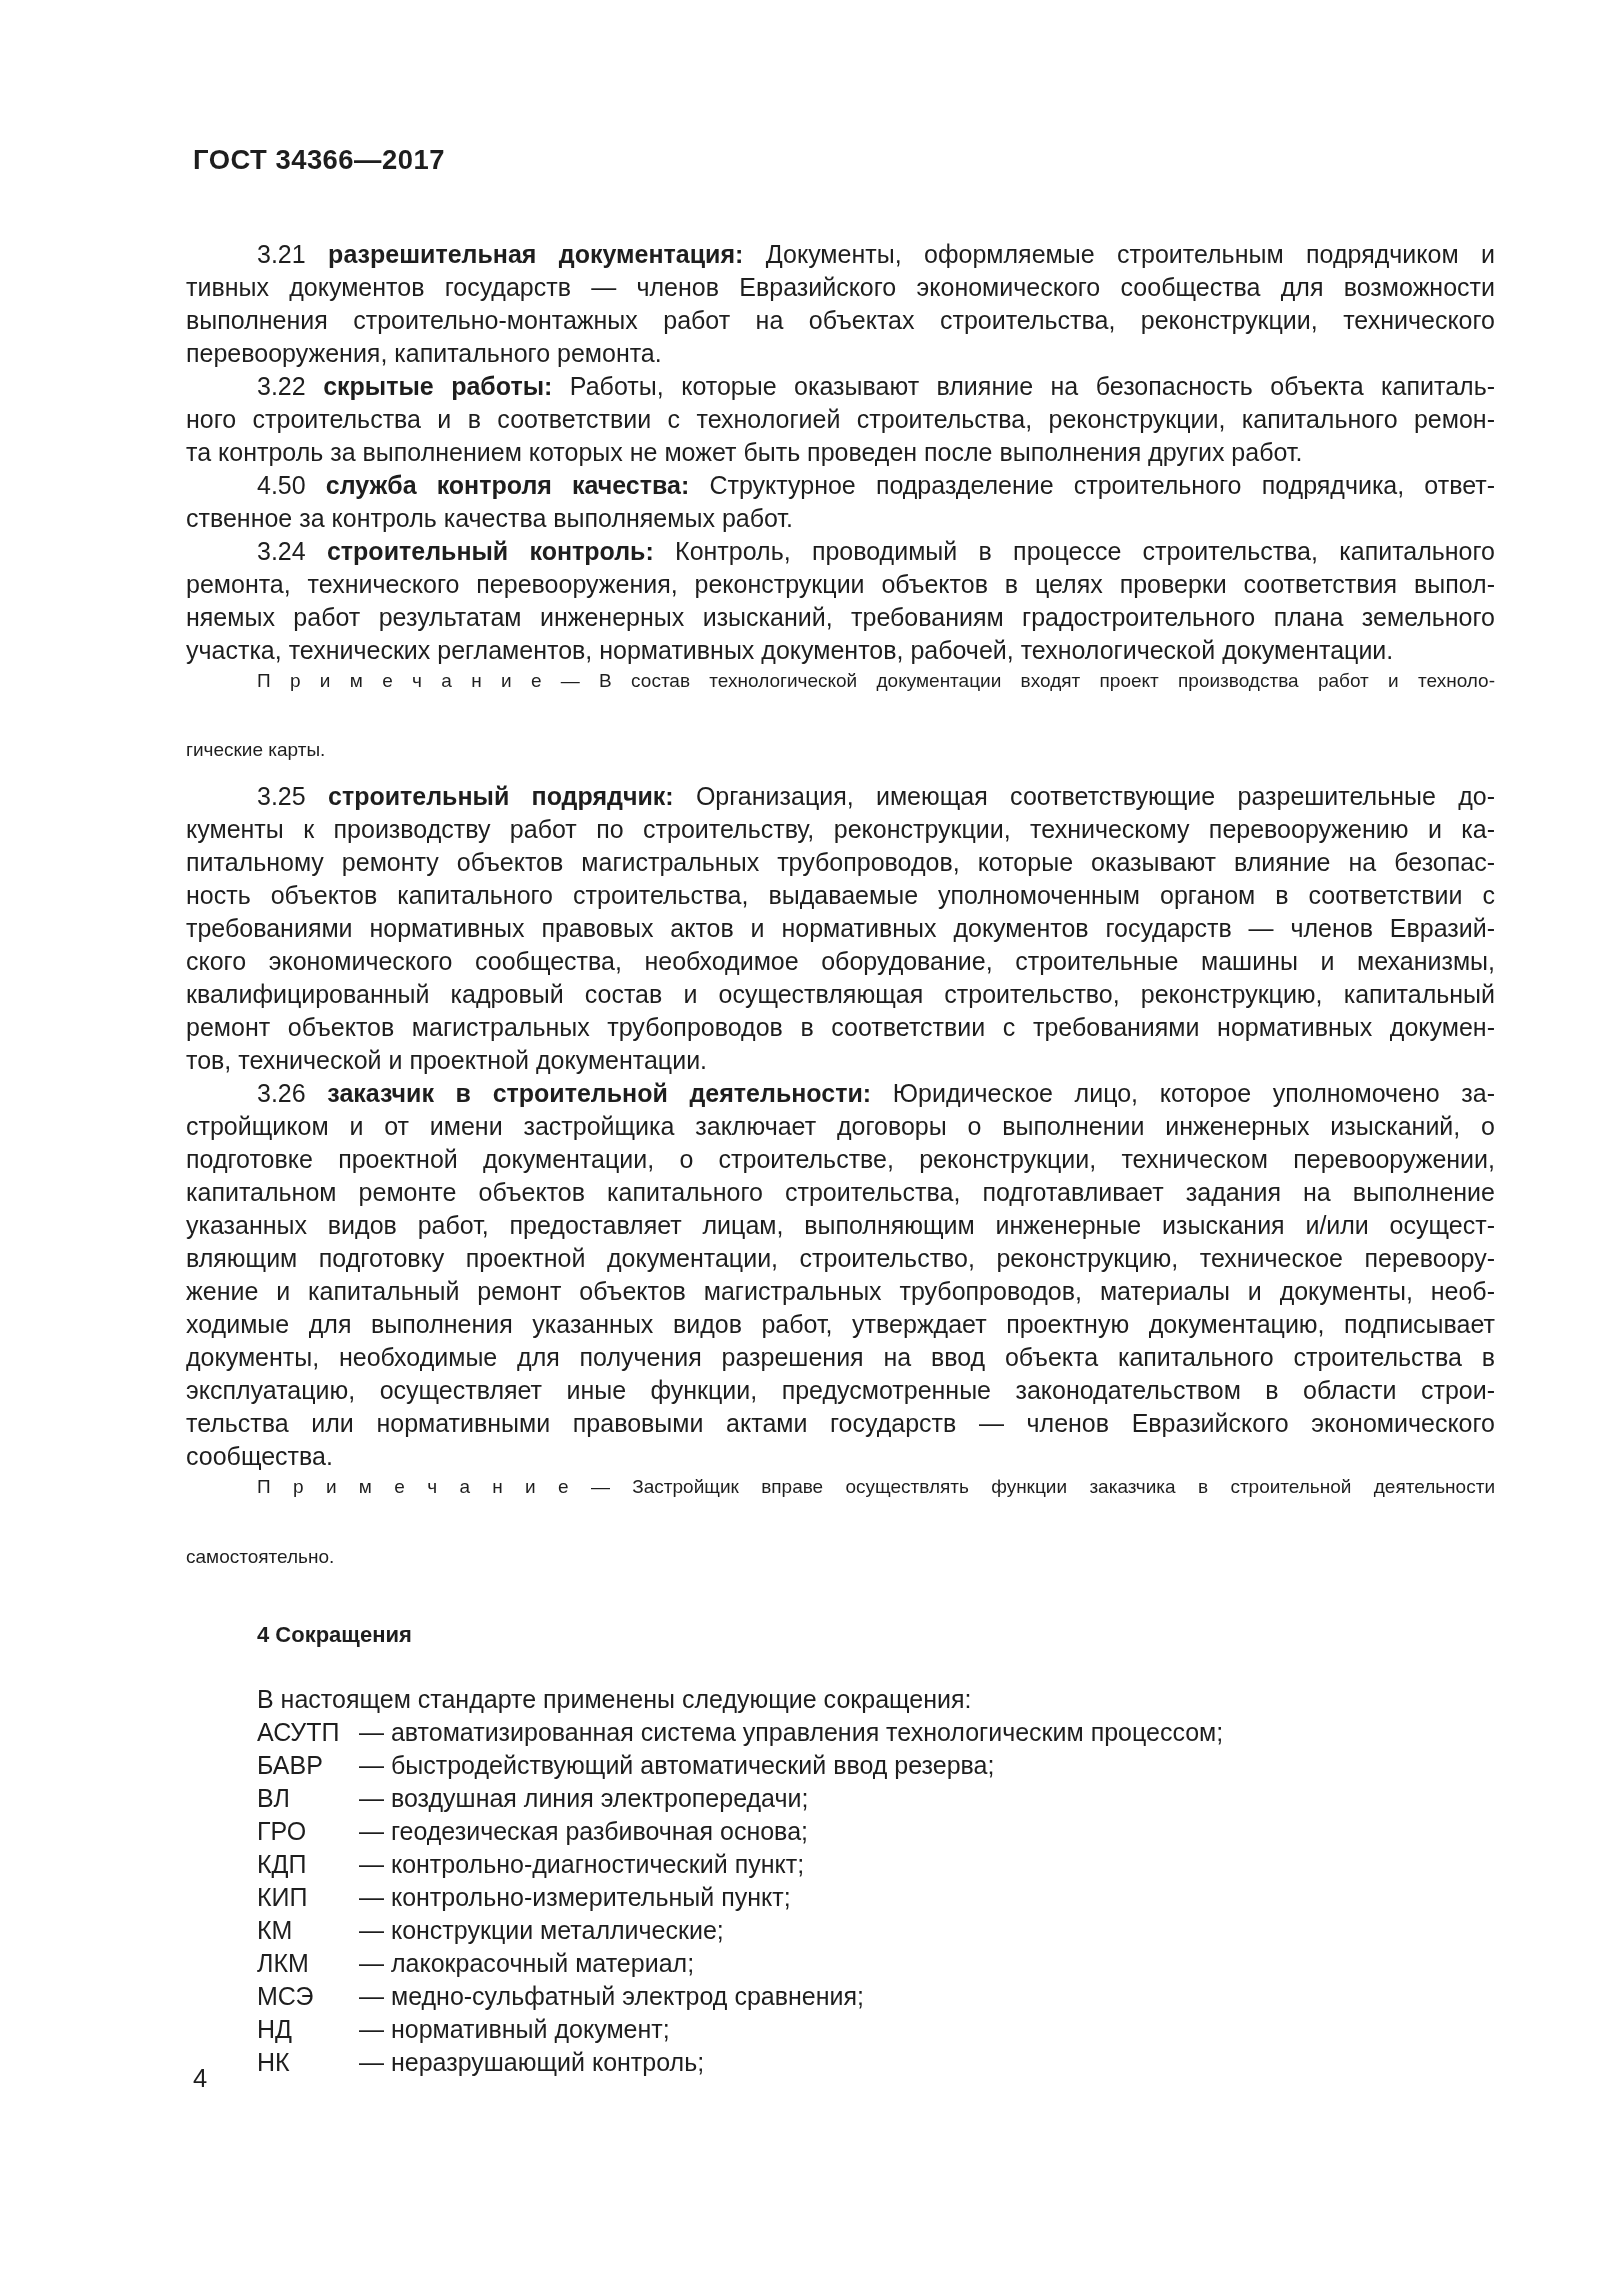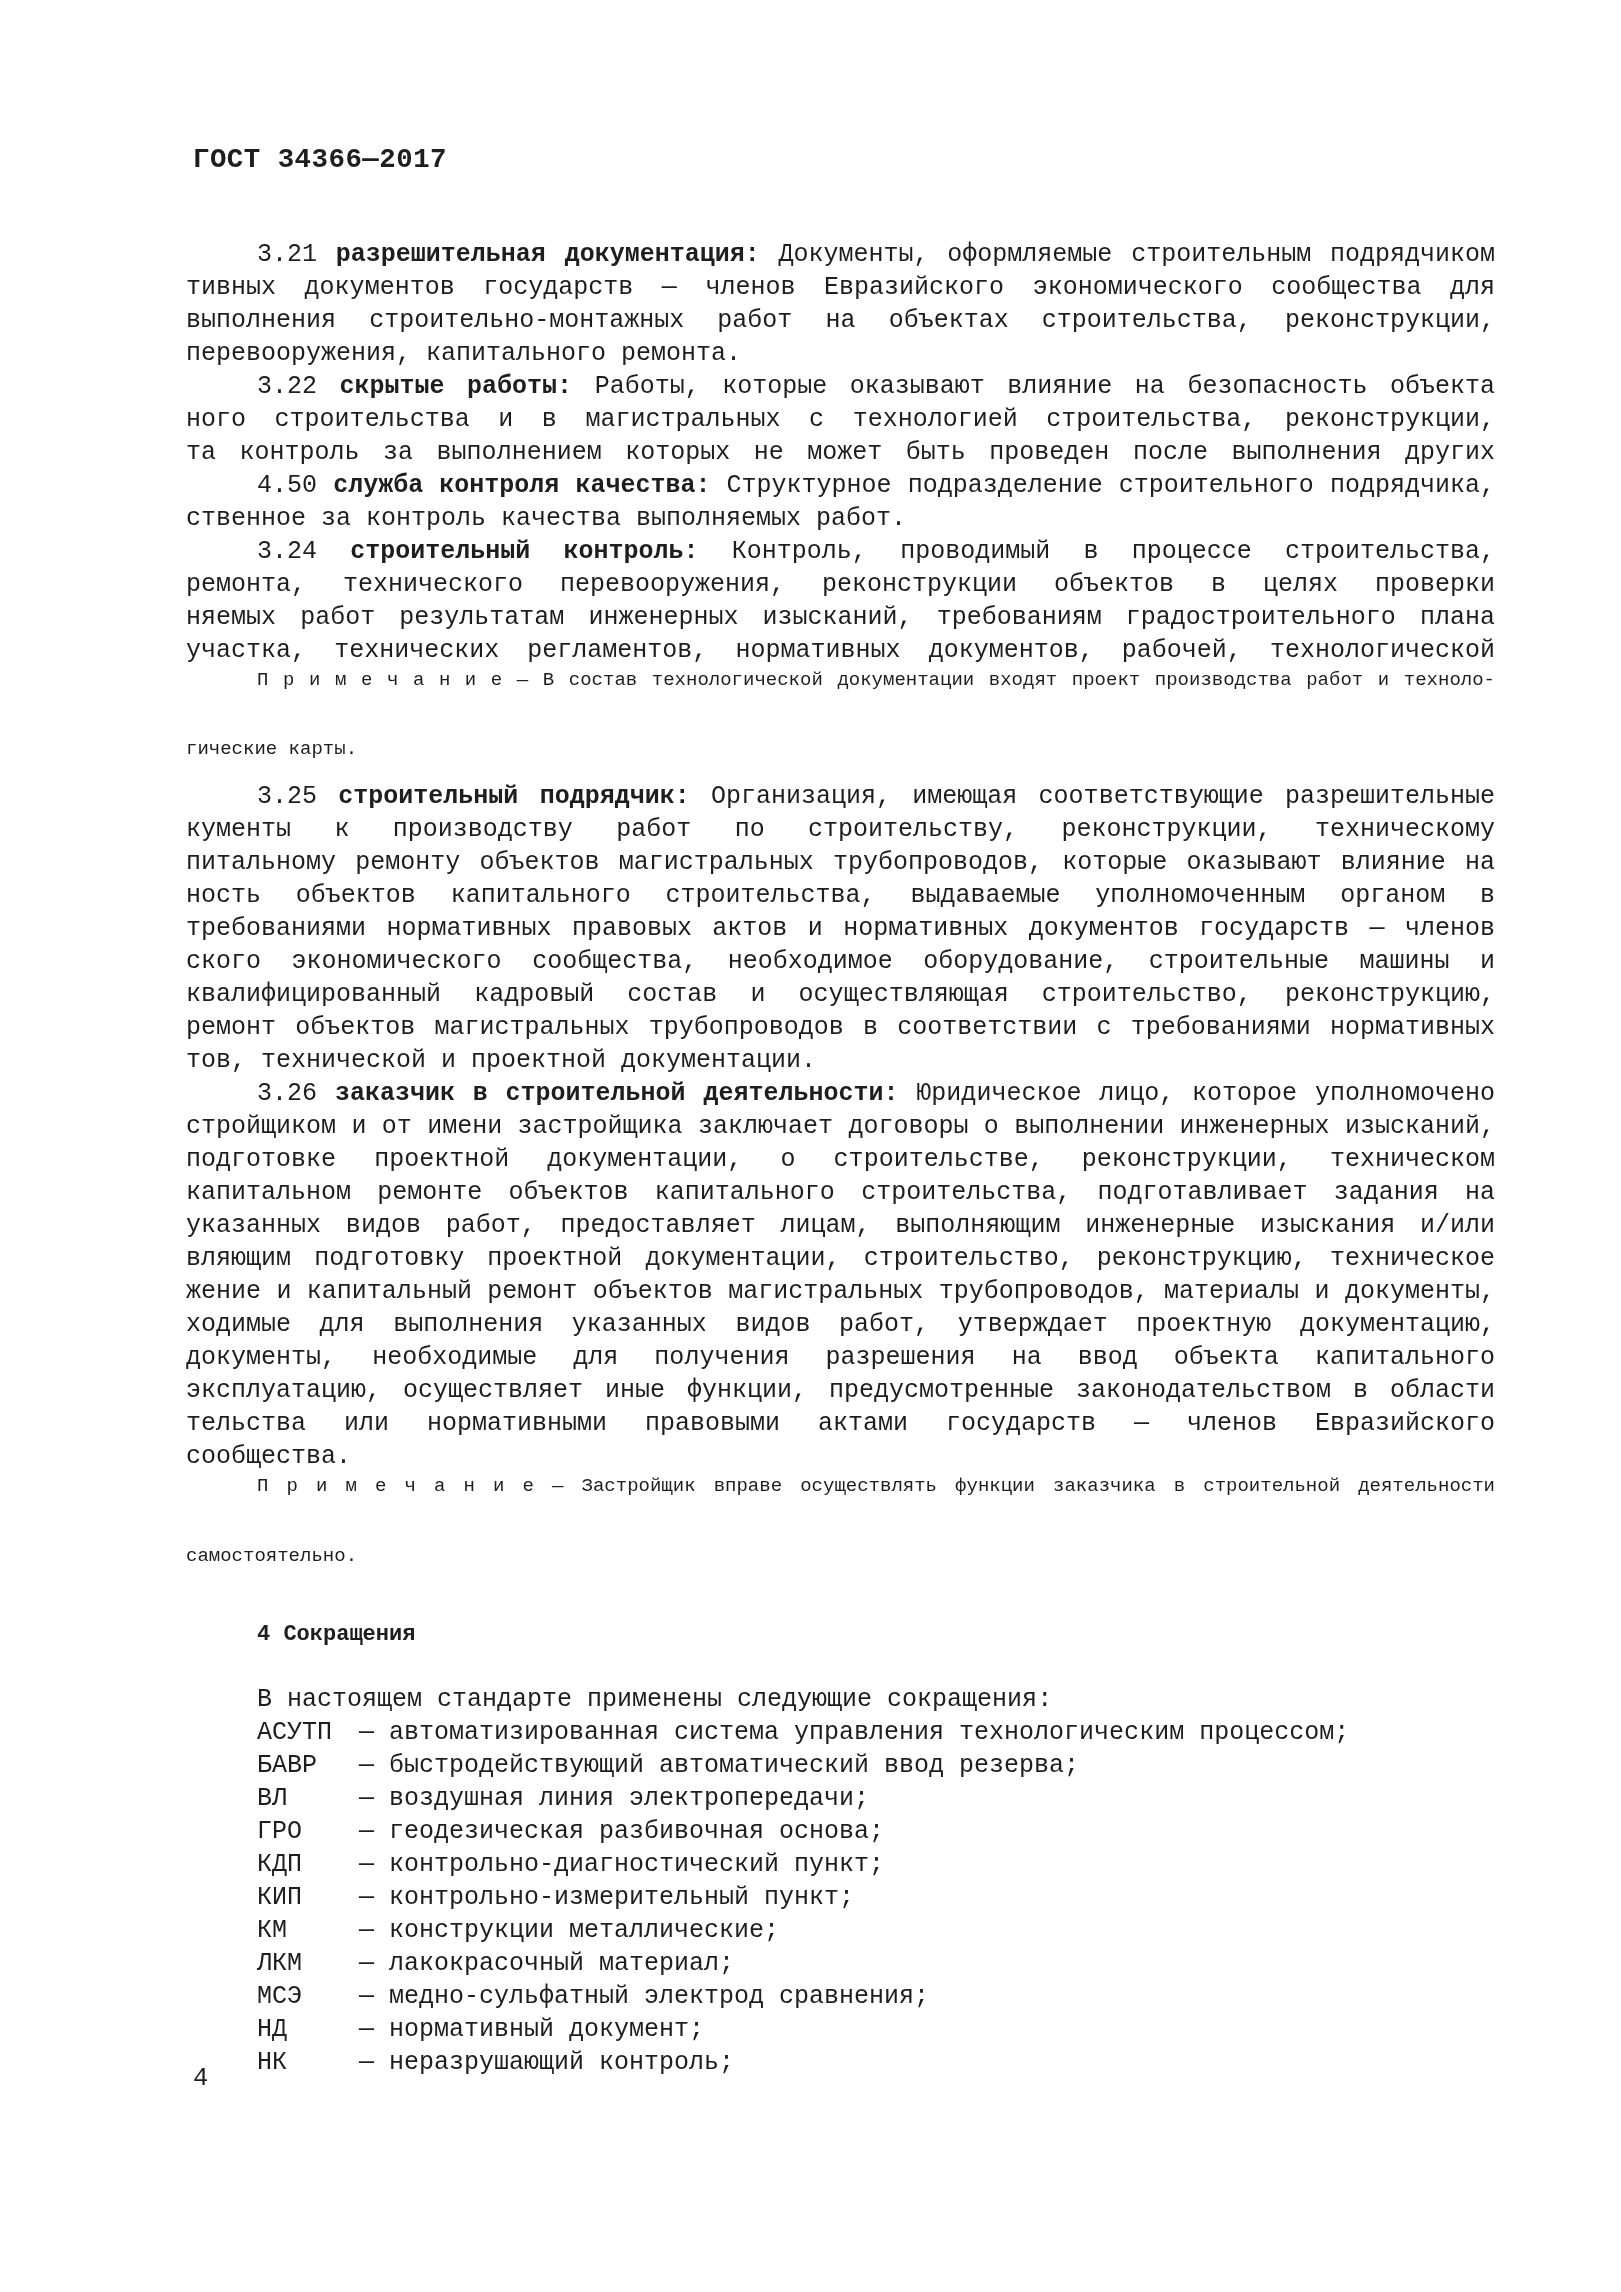--- a/index.html
+++ b/index.html
@@ -1,21 +1,21 @@
 <!DOCTYPE html>
 <html><head>
 <meta charset="utf-8">
 <style>
   html, body { margin: 0; padding: 0; background: #888; }
   .page {
     position: relative;
     width: 1621px;
     height: 2293px;
     background: #ffffff;
-    font-family: Liberation Mono, monospace;
+    font-family: Liberation Sans, sans-serif;
     color: #1e1e1e;
     overflow: hidden;
   }
   .running-header {
     position: absolute;
     left: 193px;
     top: 144px;
     font-size: 27.4px;
     font-weight: bold;
     letter-spacing: 0.5px;
@@ -77,21 +77,21 @@
 
   <div class="content">
       <div class="def">
         <div class="ln first"><span class="num">3.21 </span><span class="term">разрешительная документация:</span><span> Документы, оформляемые строительным подрядчиком и</span></div>
         <div class="ln">тивных документов государств — членов Евразийского экономического сообщества для возможности</div>
         <div class="ln">выполнения строительно-монтажных работ на объектах строительства, реконструкции, технического</div>
         <div class="ln last">перевооружения, капитального ремонта.</div>
       </div>
       <div class="def">
         <div class="ln first"><span class="num">3.22 </span><span class="term">скрытые работы:</span><span> Работы, которые оказывают влияние на безопасность объекта капиталь-</span></div>
-        <div class="ln">ного строительства и в магистральных с технологией строительства, реконструкции, капитального ремон-</div>
+        <div class="ln">ного строительства и в соответствии с технологией строительства, реконструкции, капитального ремон-</div>
         <div class="ln last">та контроль за выполнением которых не может быть проведен после выполнения других работ.</div>
       </div>
       <div class="def">
         <div class="ln first"><span class="num">4.50 </span><span class="term">служба контроля качества:</span><span> Структурное подразделение строительного подрядчика, ответ-</span></div>
         <div class="ln last">ственное за контроль качества выполняемых работ.</div>
       </div>
       <div class="def">
         <div class="ln first"><span class="num">3.24 </span><span class="term">строительный контроль:</span><span> Контроль, проводимый в процессе строительства, капитального</span></div>
         <div class="ln">ремонта, технического перевооружения, реконструкции объектов в целях проверки соответствия выпол-</div>
         <div class="ln">няемых работ результатам инженерных изысканий, требованиям градостроительного плана земельного</div>

